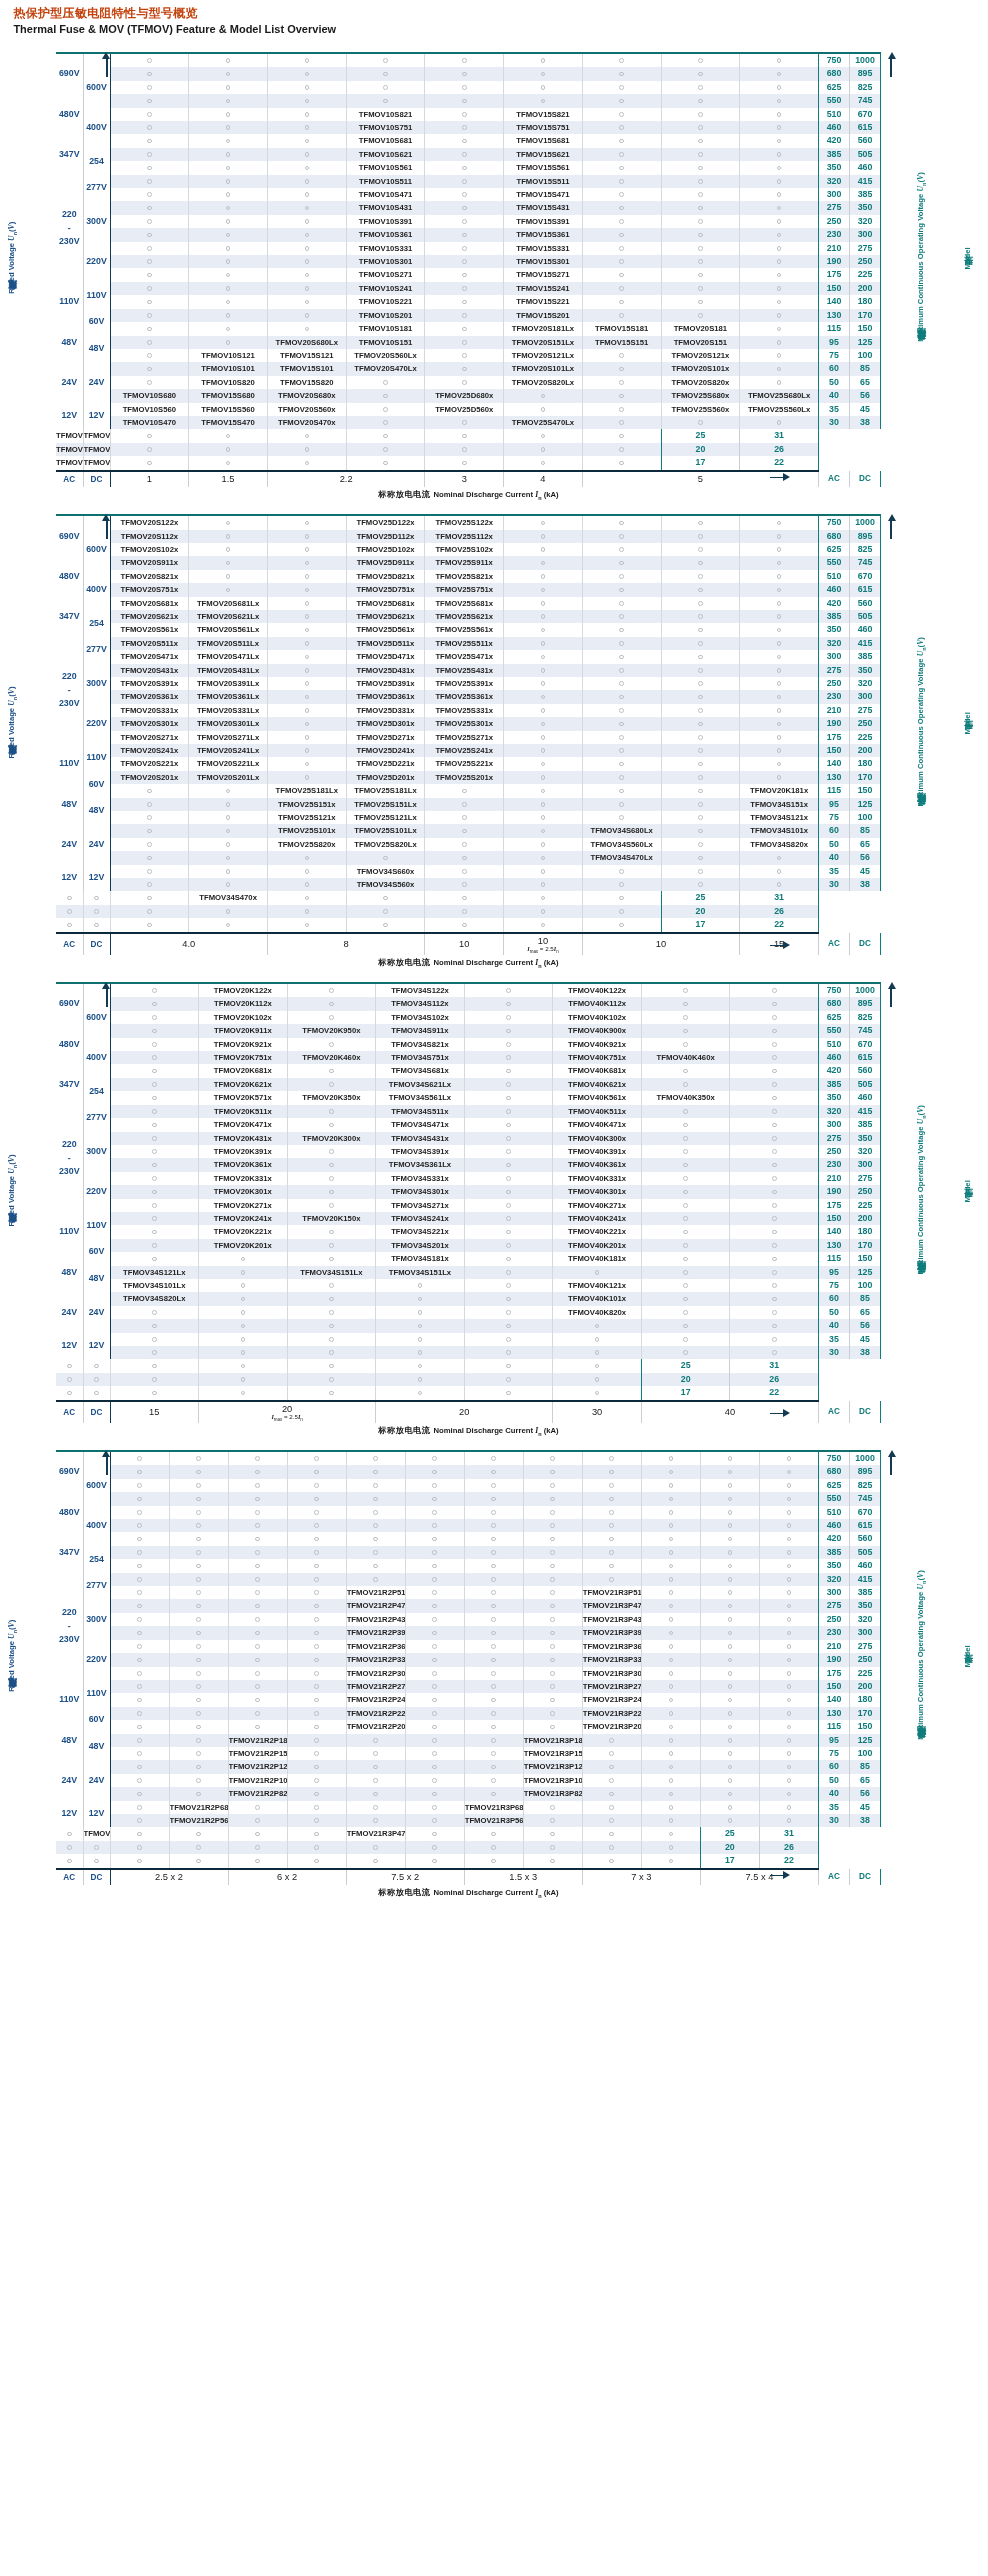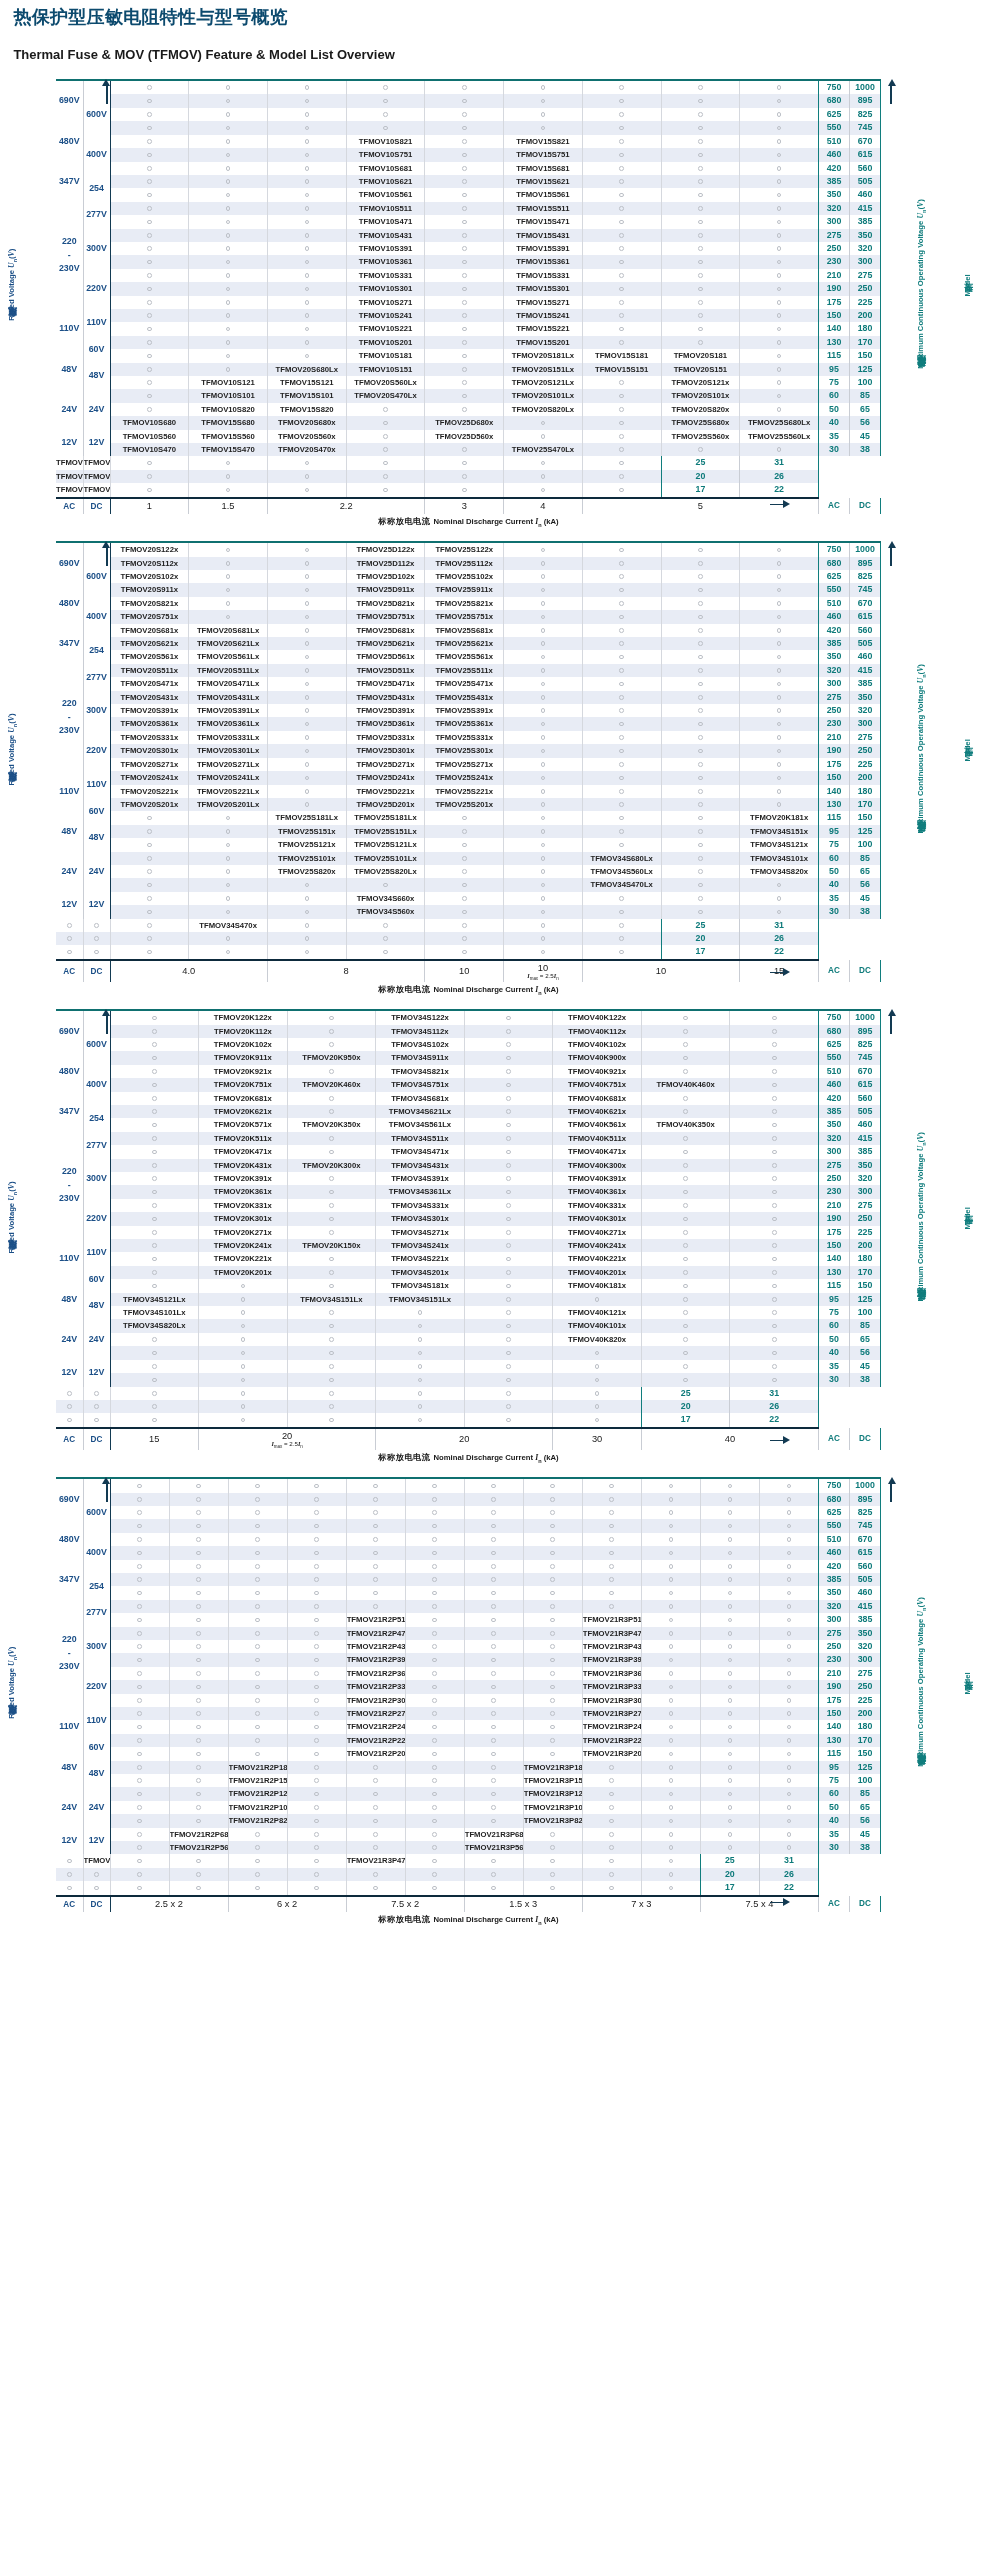--- a/index.html
+++ b/index.html
@@ -7,26 +7,26 @@
   html, body {
     margin: 0; padding: 0;
     background: #ffffff;
     font-family: "Liberation Sans", "DejaVu Sans", sans-serif;
   }
   body { width: 988px; }
 
   
   #title-block { padding: 6.2px 0 0 13.4px; }
   #title-cn {
-    font-size: 18px; font-weight: 700; color: #0c4a6e;
+    font-size: 12px; font-weight: 700; color: #c2410c;
     letter-spacing: 0.3px; line-height: 1.25;
   }
   #title-en {
-    font-size: 13px; font-weight: 700; color: #1a1a1a;
-    line-height: 1.3; margin-top: 18px;
+    font-size: 11px; font-weight: 700; color: #1a1a1a;
+    line-height: 1.3; margin-top: 1px;
   }
 
   
   .table-block {
     position: relative;
     width: 988px;
     margin-top: 13.4px;
     padding-left: 56px;
     padding-right: 107px;
   }

